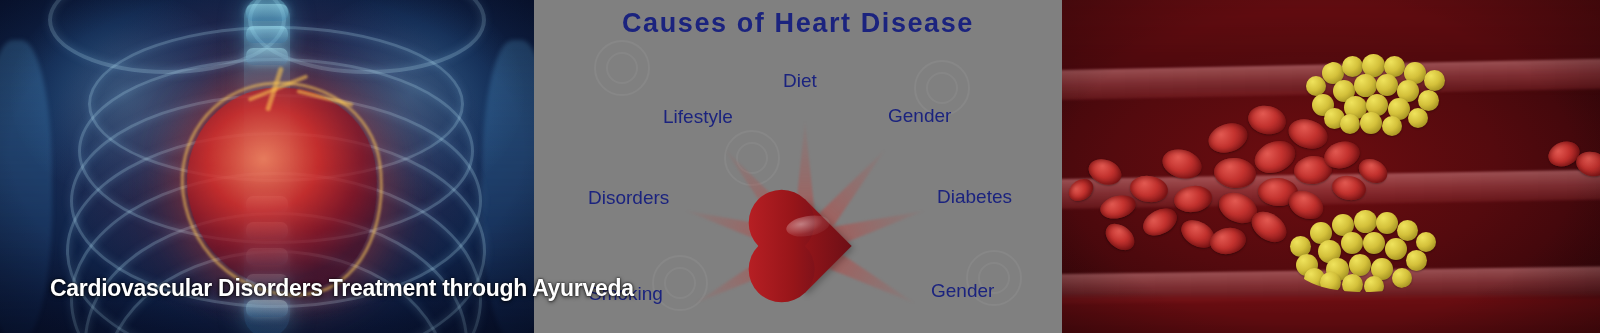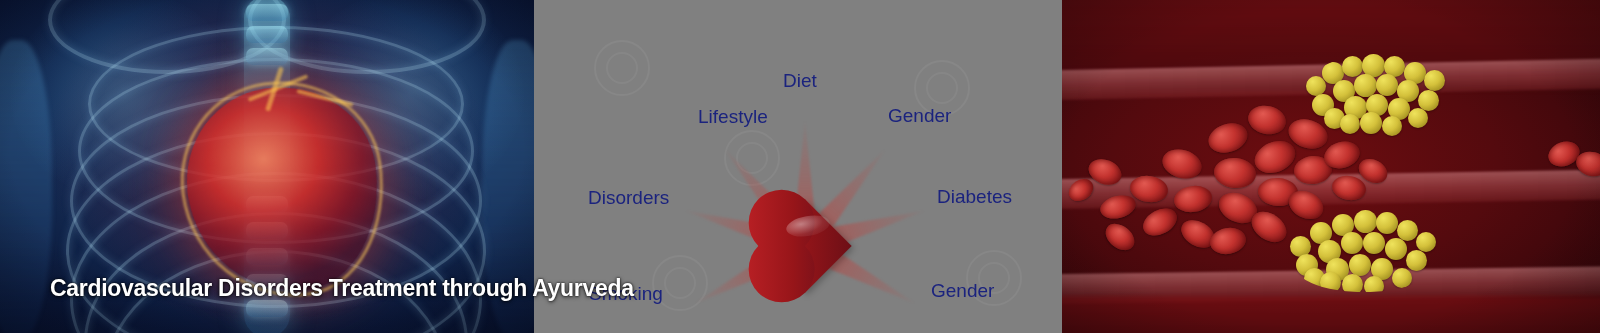--- a/index.html
+++ b/index.html
@@ -303,20 +303,21 @@
   </div>
 
   <div class="panel" id="panel-causes">
 
     <div class="wm" style="left:60px;  top:40px;"></div>
     <div class="wm" style="left:190px; top:130px;"></div>
     <div class="wm" style="left:118px; top:255px;"></div>
     <div class="wm" style="left:380px; top:60px;"></div>
     <div class="wm" style="left:432px; top:250px;"></div>
 
+    <div class="causes-title">Causes of Heart Disease</div>
 
     <div class="ray" style="transform:rotate(0deg);">
         <i></i>
       </div>
     <div class="ray" style="transform:rotate(-40deg);">
         <i></i>
       </div>
     <div class="ray" style="transform:rotate(40deg);">
         <i></i>
       </div>
@@ -330,21 +331,21 @@
         <i></i>
       </div>
     <div class="ray" style="transform:rotate(118deg);">
         <i></i>
       </div>
 
     <div class="heart-glyph"></div>
     <div class="heart-gloss"></div>
 
     <div class="cause-label" style="left:249px; top:70px;">Diet</div>
-    <div class="cause-label" style="left:129px; top:106px;margin-left:35px;">Lifestyle</div>
+    <div class="cause-label" style="left:129px; top:106px;">Lifestyle</div>
     <div class="cause-label" style="left:354px; top:105px;">Gender</div>
     <div class="cause-label" style="left:54px;  top:187px;">Disorders</div>
     <div class="cause-label" style="left:403px; top:186px;">Diabetes</div>
     <div class="cause-label" style="left:55px;  top:283px;">Smoking</div>
     <div class="cause-label" style="left:397px; top:280px;">Gender</div>
   </div>
 
   <div class="panel" id="panel-artery">
     <div class="artery-bg"></div>
 

